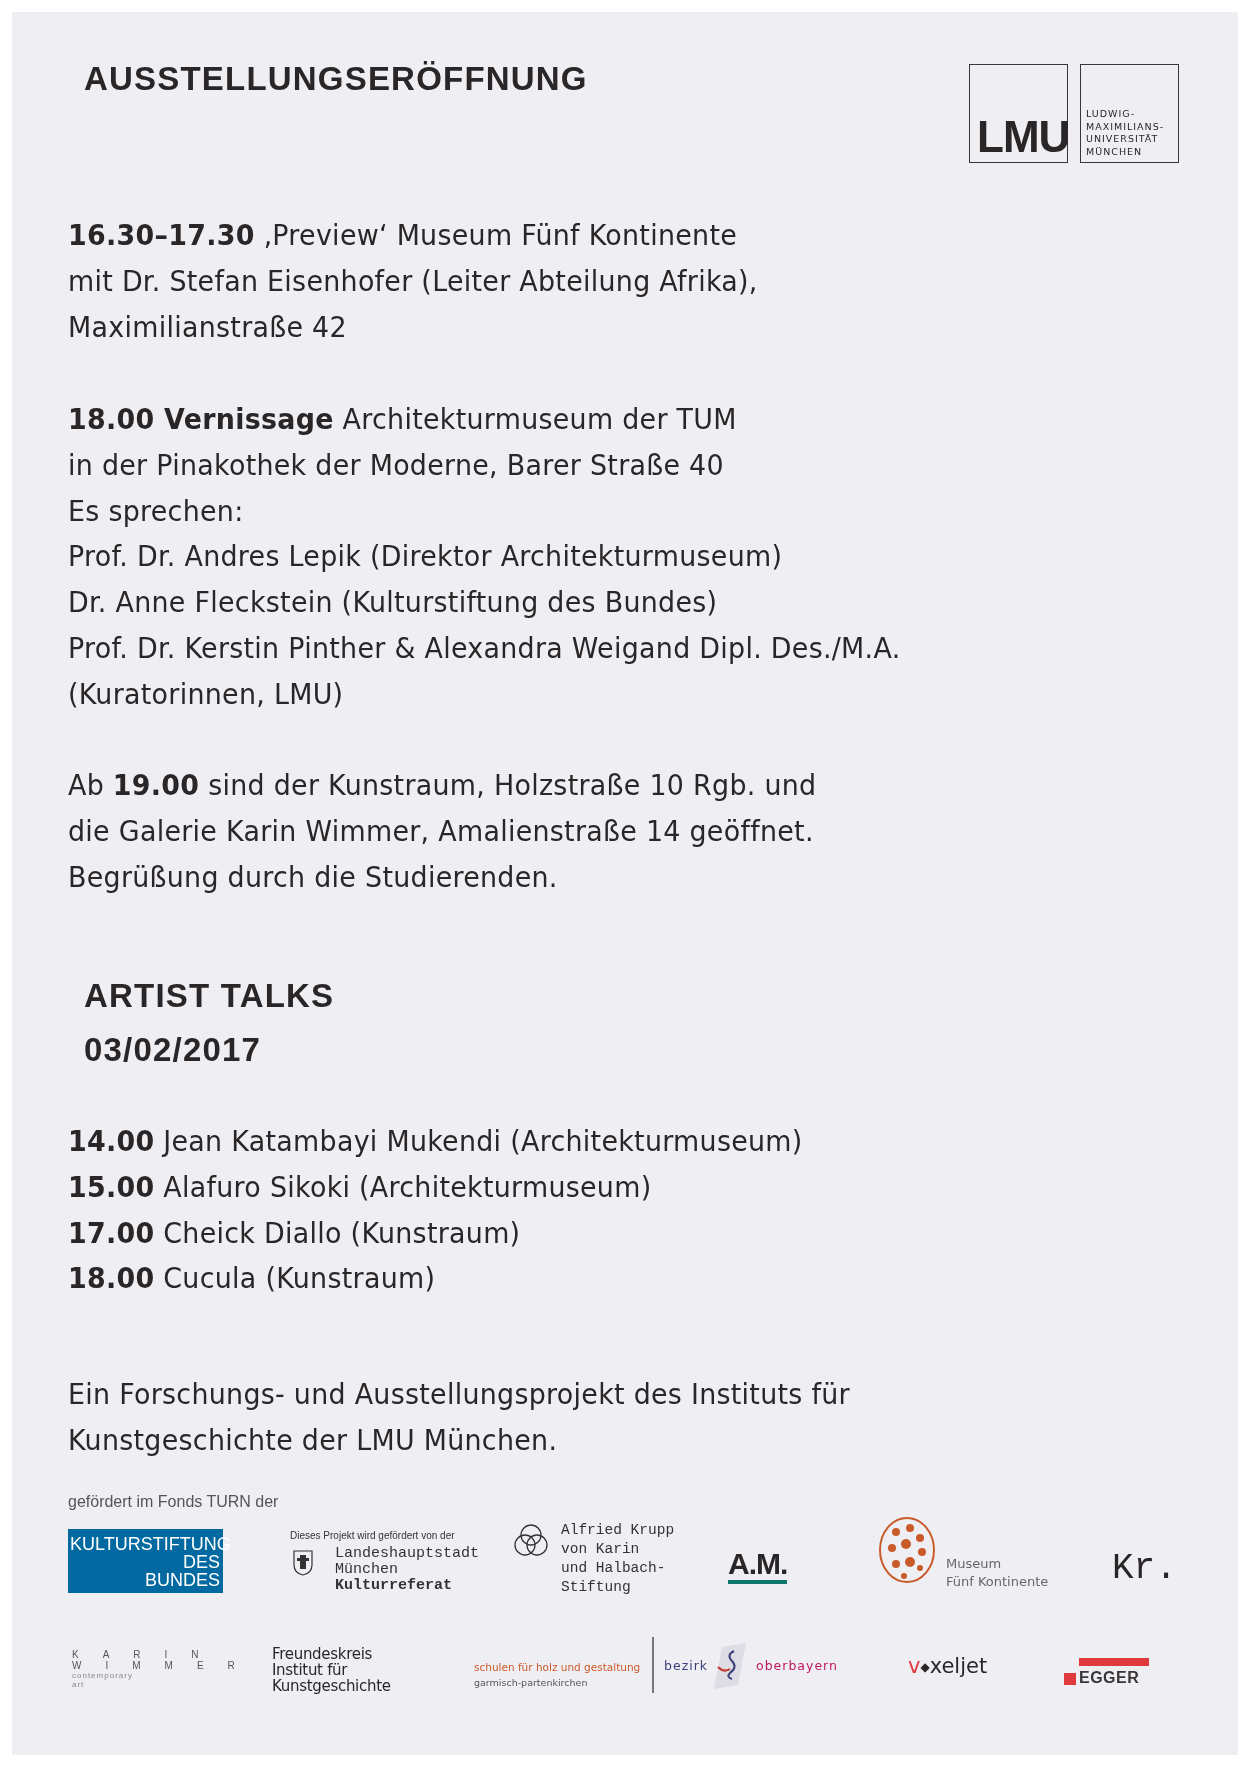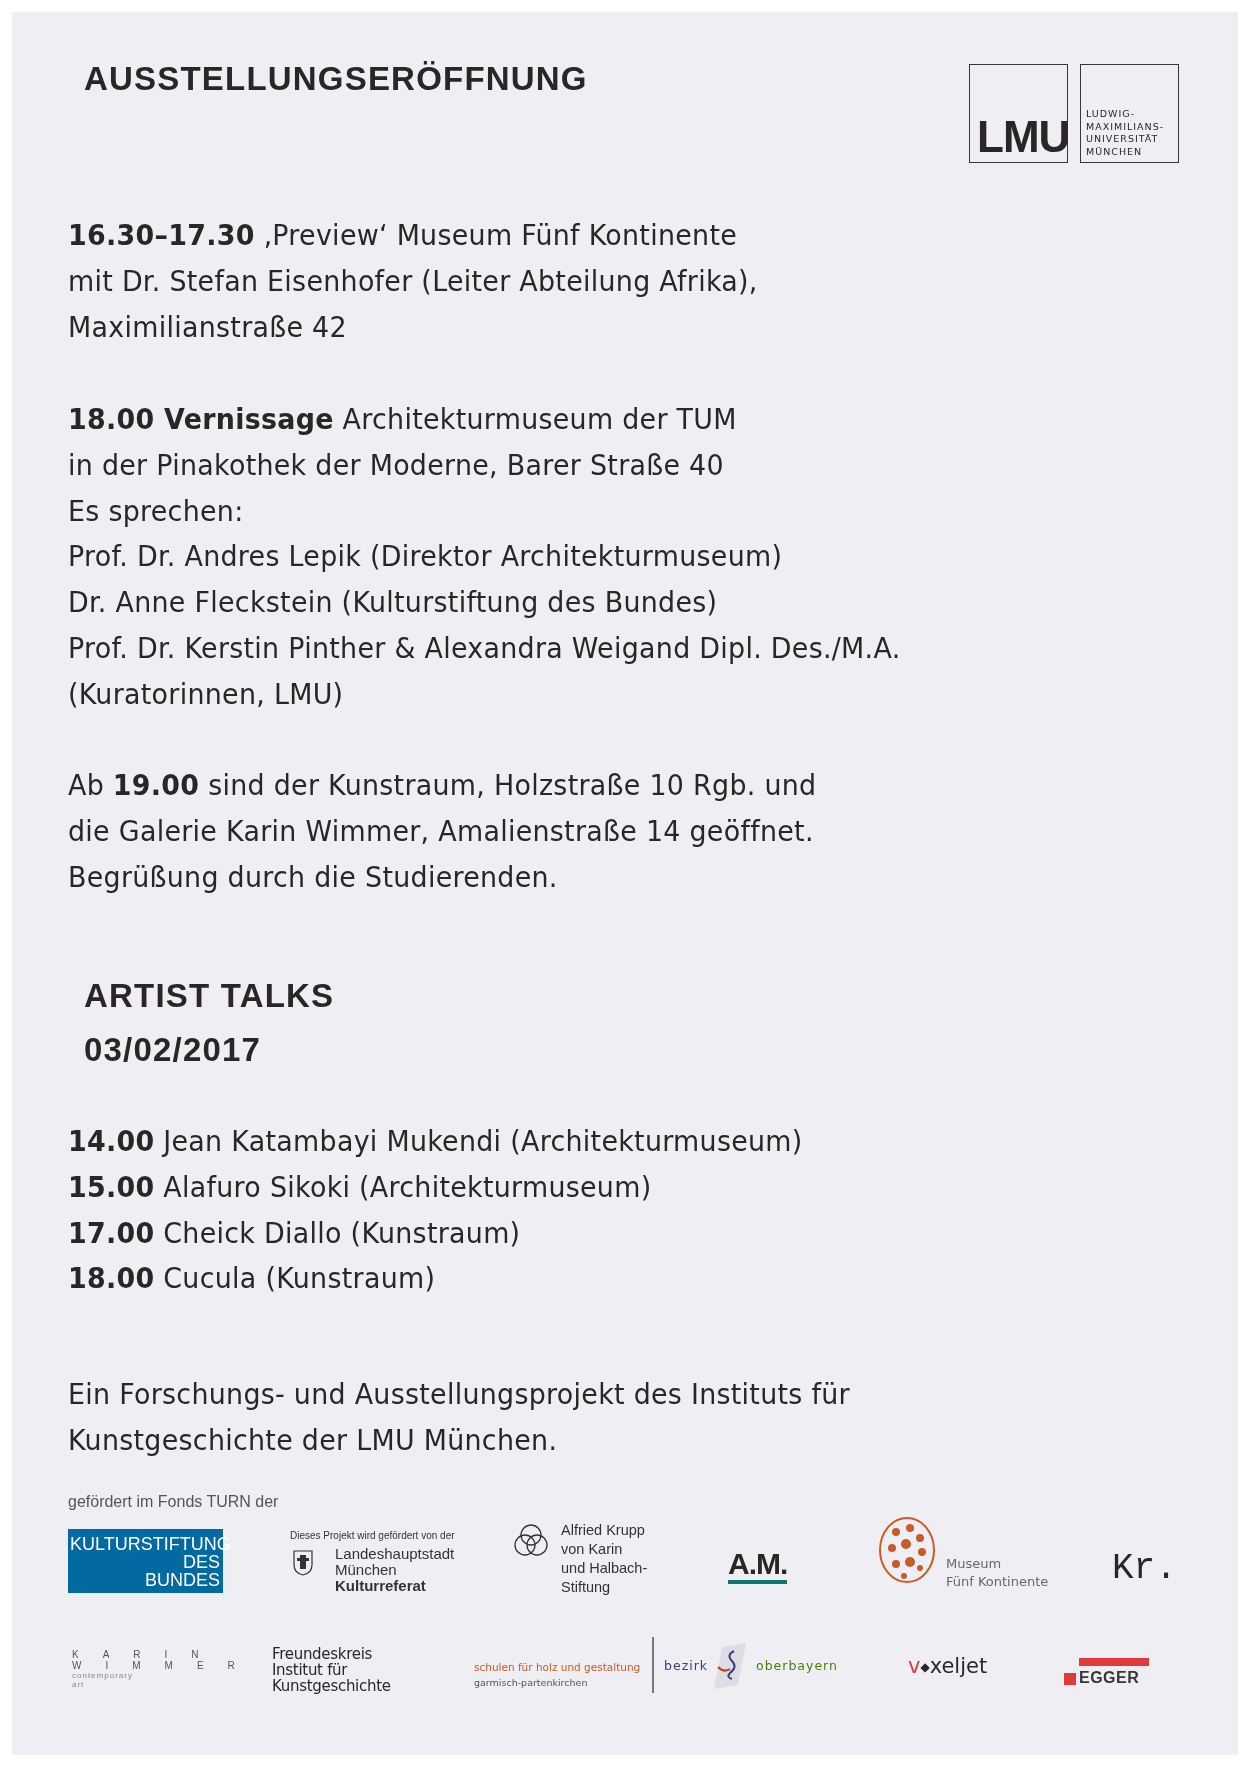--- a/index.html
+++ b/index.html
@@ -12,21 +12,21 @@
   .line { display:block; }
   
   .lmu-box { position:absolute; border:1.5px solid #3a3638; background:transparent; }
   .lmu-text { position:absolute; font-family:"Liberation Sans", sans-serif; font-weight:bold; font-size:44px; letter-spacing:-1px; color:#2a2628; }
   .lmu-sub { position:absolute; font-family:"DejaVu Sans", sans-serif; font-size:9.5px; line-height:12.5px; letter-spacing:1px; color:#2a2628; }
   .small { font-family:"Liberation Sans", sans-serif; font-size:16px; color:#555; }
   .ksb { position:absolute; background:#0369a1; color:#fff; font-family:"Liberation Sans", sans-serif; font-size:18px; line-height:18px; text-align:right; padding:6px 0 4px 0; }
   .ksb span { display:block; }
   .ksb .first { text-align:left; padding-left:2px; }
   .ksb .r { padding-right:3px; }
-  .sponsor-txt { font-family:Liberation Sans, sans-serif; font-size:15px; line-height:18px; color:#333; }
+  .sponsor-txt { font-family:Liberation Mono, monospace; font-size:15px; line-height:18px; color:#333; }
 </style>
 </head>
 <body>
 
 <div class="sheet"></div>
 
 <div class="abs h1" style="left:68px; top:52px;">
   <div>AUSSTELLUNGSERÖFFNUNG</div>
 </div>
 
@@ -176,21 +176,21 @@
 
 <div class="abs" style="left:652px; top:1637px; width:1.5px; height:56px; background:#777;"></div>
 
 <div>
   <div class="abs" style="left:664px; top:1658px; font-family:'DejaVu Sans',sans-serif; font-size:12.5px; letter-spacing:1px; color:#3a3f7a;">bezirk</div>
   <svg class="abs" style="left:712px; top:1643px;" width="36" height="46" viewBox="0 0 36 46">
     <polygon points="10,4 34,0 26,42 2,46" fill="#dedde6"></polygon>
     <path d="M6 24 Q12 30 18 26" stroke="#c0392b" stroke-width="2" fill="none"></path>
     <path d="M22 8 Q14 12 20 18 Q26 24 18 30 Q14 34 20 36" stroke="#3a3f7a" stroke-width="2" fill="none"></path>
   </svg>
-  <div class="abs" style="left:756px; top:1658px; font-family:'DejaVu Sans',sans-serif; font-size:12.5px; letter-spacing:1px; color:#4d7c0f;">oberbayern</div>
+  <div class="abs" style="left:756px; top:1658px; font-family:'DejaVu Sans',sans-serif; font-size:12.5px; letter-spacing:1px; color:#be185d;">oberbayern</div>
 </div>
 
 <div class="abs" style="left:908px; top:1654px; font-family:'DejaVu Sans',sans-serif; font-size:21px; color:#2a2628;">
   <span style="color:#e0393e;">v</span><span style="font-size:12px; vertical-align:2px;">◆</span><span>xeljet</span>
 </div>
 
 <div>
   <div class="abs" style="left:1079px; top:1658px; width:70px; height:8px; background:#e0393e;"></div>
   <div class="abs" style="left:1064px; top:1673px; width:12px; height:12px; background:#e0393e;"></div>
   <div class="abs" style="left:1079px; top:1669px; font-family:'Liberation Sans',sans-serif; font-weight:bold; font-size:16px; letter-spacing:0.5px; color:#3a3638;">EGGER</div>

